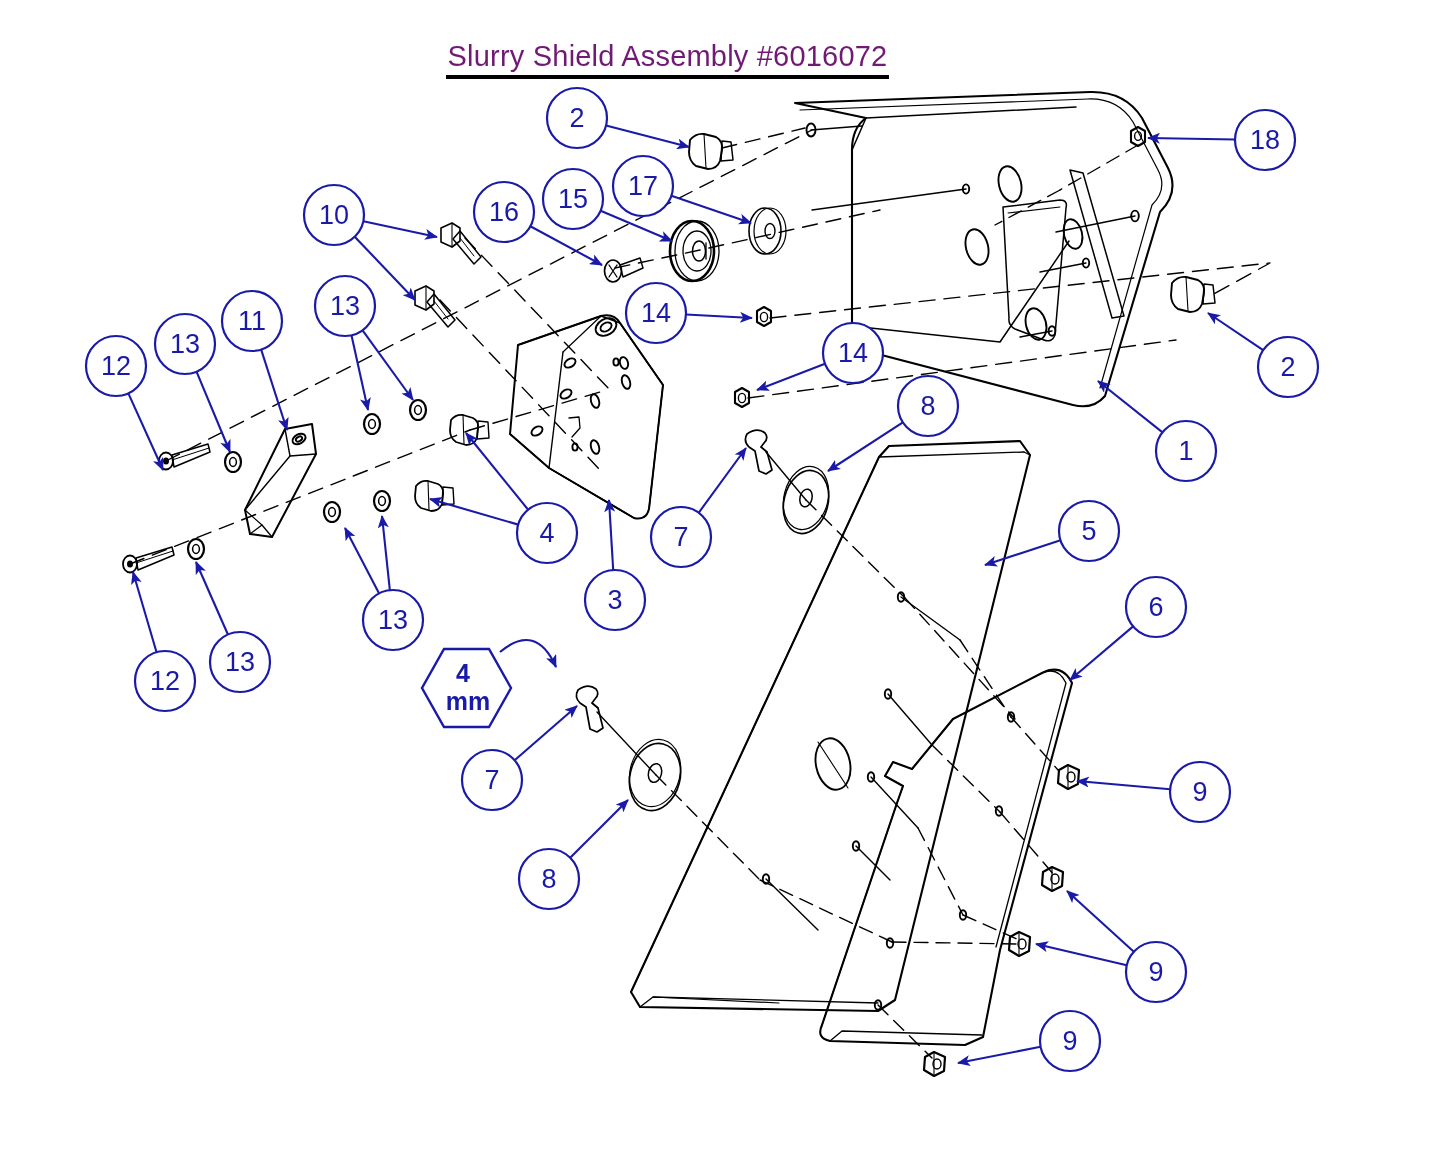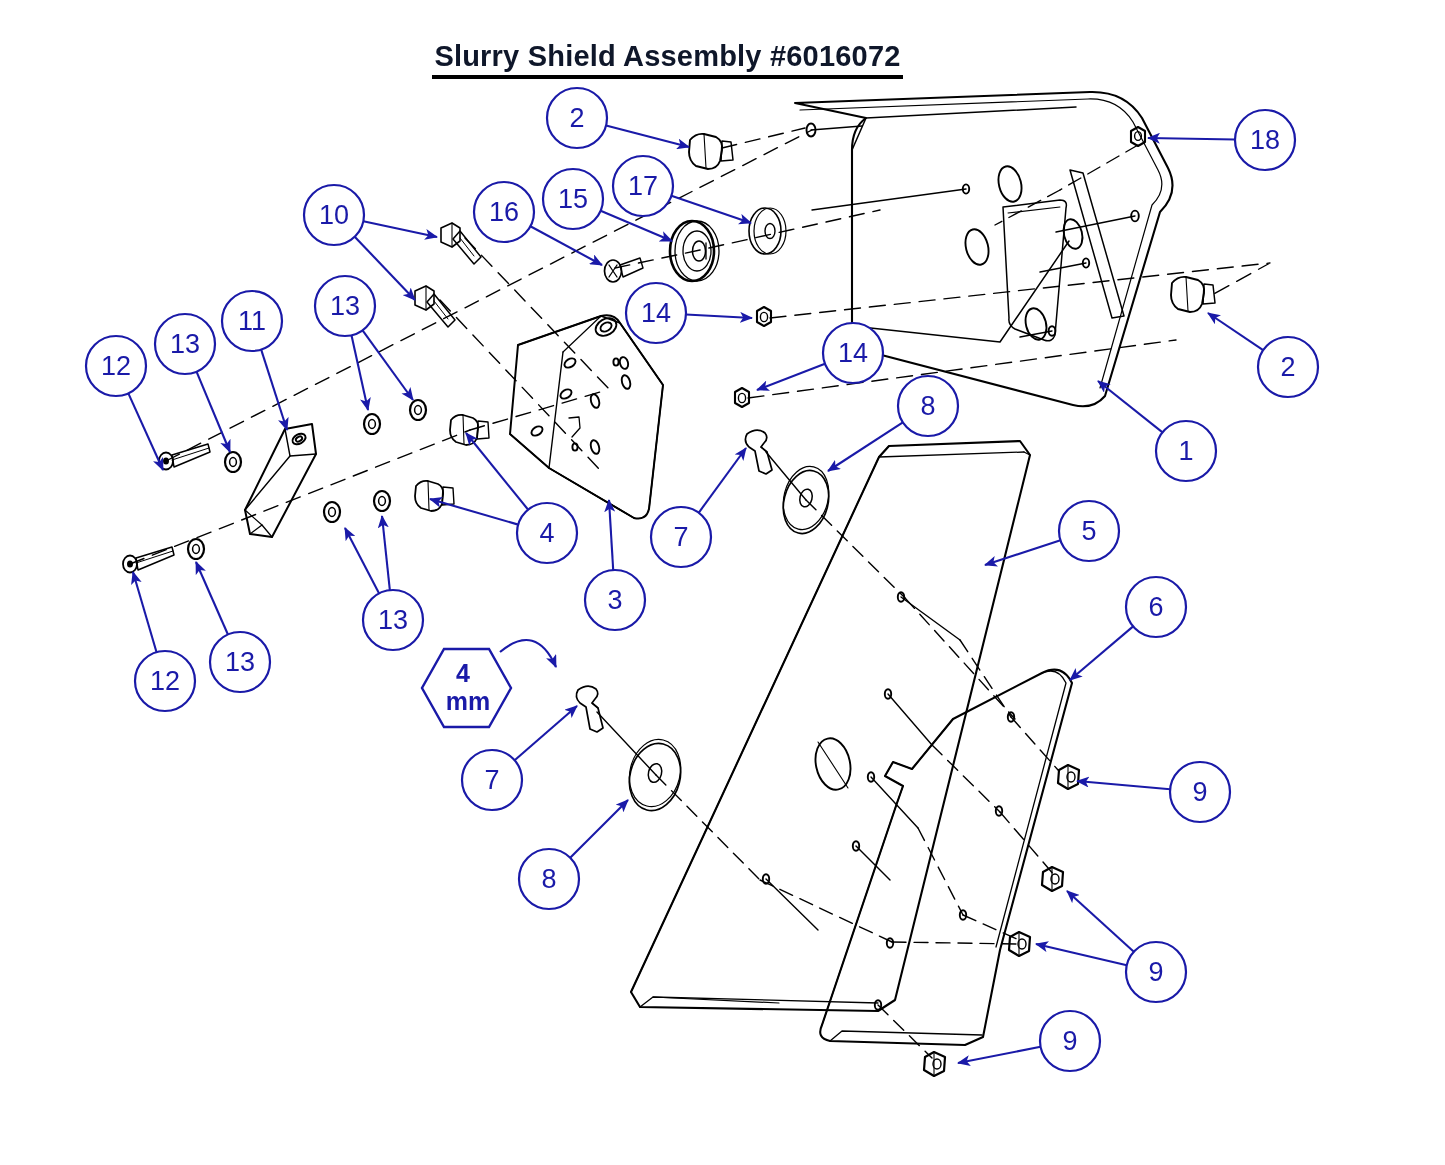--- a/index.html
+++ b/index.html
@@ -2,21 +2,21 @@
 <html><head>
 <meta charset="utf-8">
 <style>
   html,body{margin:0;padding:0;background:#ffffff;}
   body{width:1445px;height:1165px;overflow:hidden;
        font-family:"Liberation Sans","DejaVu Sans",sans-serif;}
   #stage{position:relative;width:1445px;height:1165px;background:#fff;}
   #svgroot{position:absolute;inset:0;width:1445px;height:1165px;}
   #title{
     position:absolute;left:0;top:40px;width:1445px;text-align:center;
-    font-size:29px;font-weight:bold;color:#0f172a;letter-spacing:.2px;
+    font-size:29px;font-weight:normal;color:#701a75;letter-spacing:.2px;
   }
   #title span{
     display:inline-block;border-bottom:4px solid #000;padding:0 2px 2px 2px;
     margin-left:-110px;
   }
 </style>
 </head>
 <body>
 
 <div id="stage">

